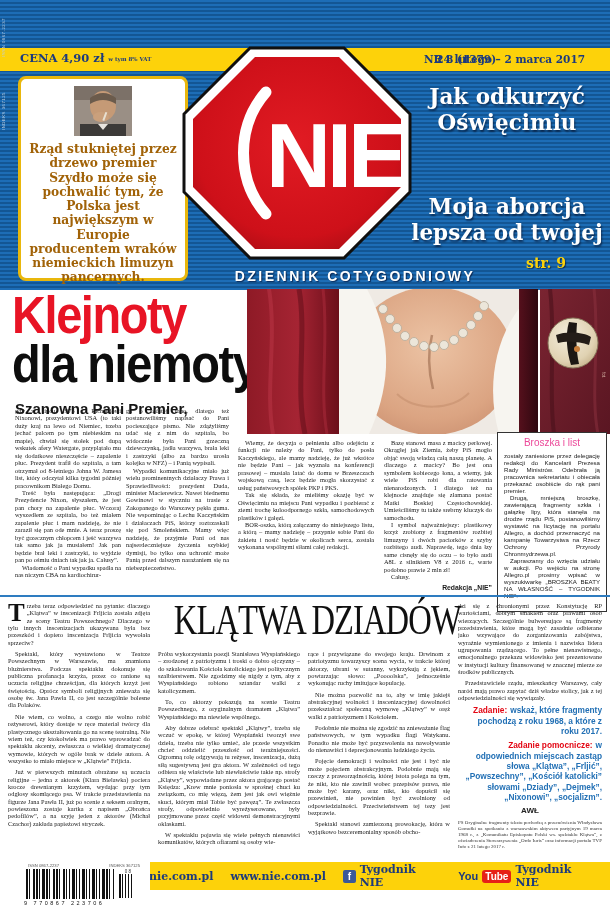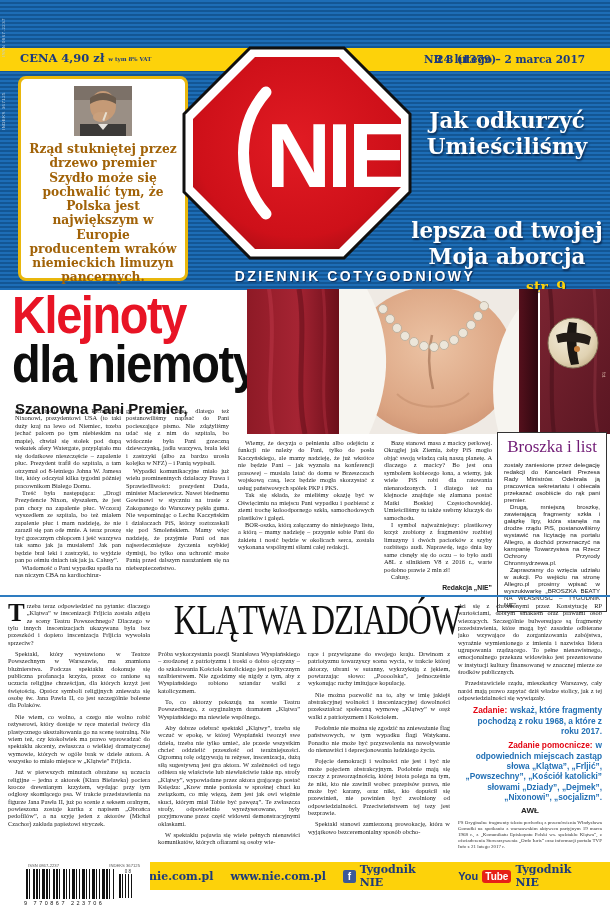--- a/index.html
+++ b/index.html
@@ -20,21 +20,21 @@
     transform:rotate(180deg);font-family:"Liberation Sans",sans-serif;letter-spacing:.5px;}
 
   .leftbox{position:absolute;left:18px;top:76px;width:170px;height:205px;background:#fff;
     border:3px solid #e9b70c;border-radius:8px;box-sizing:border-box;padding:6px 8px;text-align:center;}
   .leftbox .ph{width:58px;height:50px;margin:1px auto 6px;display:block;}
   .leftbox .msg{font-family:"DejaVu Serif",serif;font-weight:bold;font-size:12.2px;line-height:1.17;color:#a16207;}
 
   .logo{position:absolute;left:178px;top:40px;width:238px;height:230px;}
 
   .teaser{position:absolute;left:408px;width:198px;text-align:center;color:#fff;
-    font-family:"DejaVu Serif",serif;font-weight:bold;margin-top:24px;}
+    font-family:"DejaVu Serif",serif;font-weight:bold;}
   .teaser .t{font-size:21.5px;line-height:26px;text-shadow:1px 2px 2px rgba(0,0,20,.55);}
   .teaser .pg{color:#fdd20a;font-size:14px;text-align:right;padding-right:40px;margin-top:9px;
     text-shadow:1px 1px 1px rgba(0,0,20,.5);}
   #teaser1{top:84px;} #teaser2{top:194px;}
 
   .tagline{position:absolute;left:100px;right:0;top:268px;text-align:center;color:#fff;
     font-family:"Liberation Sans",sans-serif;font-weight:bold;font-size:14px;letter-spacing:2.5px;
     text-shadow:1px 1px 1px rgba(0,0,30,.6);}
 
   
@@ -53,22 +53,22 @@
   .jcol p{margin:0;text-indent:7px;}
   .first-flush p:first-child{text-indent:0;}
   .mcol{top:407px;height:190px;font-size:6.4px;line-height:7.45px;}
   #mcol1{left:15px;width:106px;} #mcol2{left:126px;width:103px;}
   #mcol3{left:238px;top:439px;height:158px;width:136px;}
   #mcol4{left:384px;top:439px;height:158px;width:108px;}
   .sig{text-align:right;font-family:"Liberation Sans",sans-serif;font-weight:bold;font-size:6.8px;margin-top:3px;}
 
   .sidebox{position:absolute;left:497px;top:432px;width:110px;height:180px;background:#fff;
     border:1px solid #333;box-sizing:border-box;padding:4px 6px;}
-  .sidebox h3{margin:0 0 4px;text-align:center;font-family:Liberation Serif, serif;
-    font-weight:400;font-size:17px;color:#701a75;}
+  .sidebox h3{margin:0 0 4px;text-align:center;font-family:Liberation Sans, sans-serif;
+    font-weight:400;font-size:10px;color:#ec4899;}
   .sidebox .bx{font-family:"Liberation Sans",sans-serif;font-size:6.1px;line-height:7px;
     text-align:justify;color:#222;}
   .sidebox .bx p{margin:0;text-indent:6px;}
   .sidebox .bx p:first-child{text-indent:0;}
 
   .divider{position:absolute;left:0;top:595px;width:610px;height:2px;background:#2e7cc0;}
 
   
   .hl2{position:absolute;left:156px;top:599px;width:296px;text-align:center;color:#101010;
     font-family:"Liberation Serif",serif;font-size:37px;line-height:1;letter-spacing:-1px;
@@ -153,25 +153,25 @@
         </radialGradient>
       </defs>
       <polygon points="72,8 166,8 232,74 232,152 166,218 72,218 6,152 6,74" fill="#ffffff" stroke="#101010" stroke-width="3"></polygon>
       <polygon points="77,17 161,17 223,79 223,147 161,209 77,209 15,147 15,79" fill="url(#rg)"></polygon>
       <path d="M88,52 C58,86 58,140 88,174" fill="none" stroke="#ffffff" stroke-width="11" stroke-linecap="round"></path>
       <text x="157" y="147" text-anchor="middle" font-family="Liberation Sans, sans-serif" font-weight="bold" font-size="90" letter-spacing="-4" fill="#ffffff">NIE</text>
     </svg>
 
     <div class="teaser" id="teaser1">
       <div class="t">Jak odkurzyć</div>
-      <div class="t">Umieściliśmy</div>
+      <div class="t">Oświęcimiu</div>
     </div>
     <div class="teaser" id="teaser2">
+      <div class="t">Moja aborcja</div>
       <div class="t">lepsza od twojej</div>
-      <div class="t">Moja aborcja</div>
       <div class="pg">str. 9</div>
     </div>
 
     <div class="tagline">DZIENNIK COTYGODNIOWY</div>
   </div>
 
   <div class="hl">
     <span class="r">Klejnoty</span>
     <span class="b">dla niemoty</span>
   </div>

